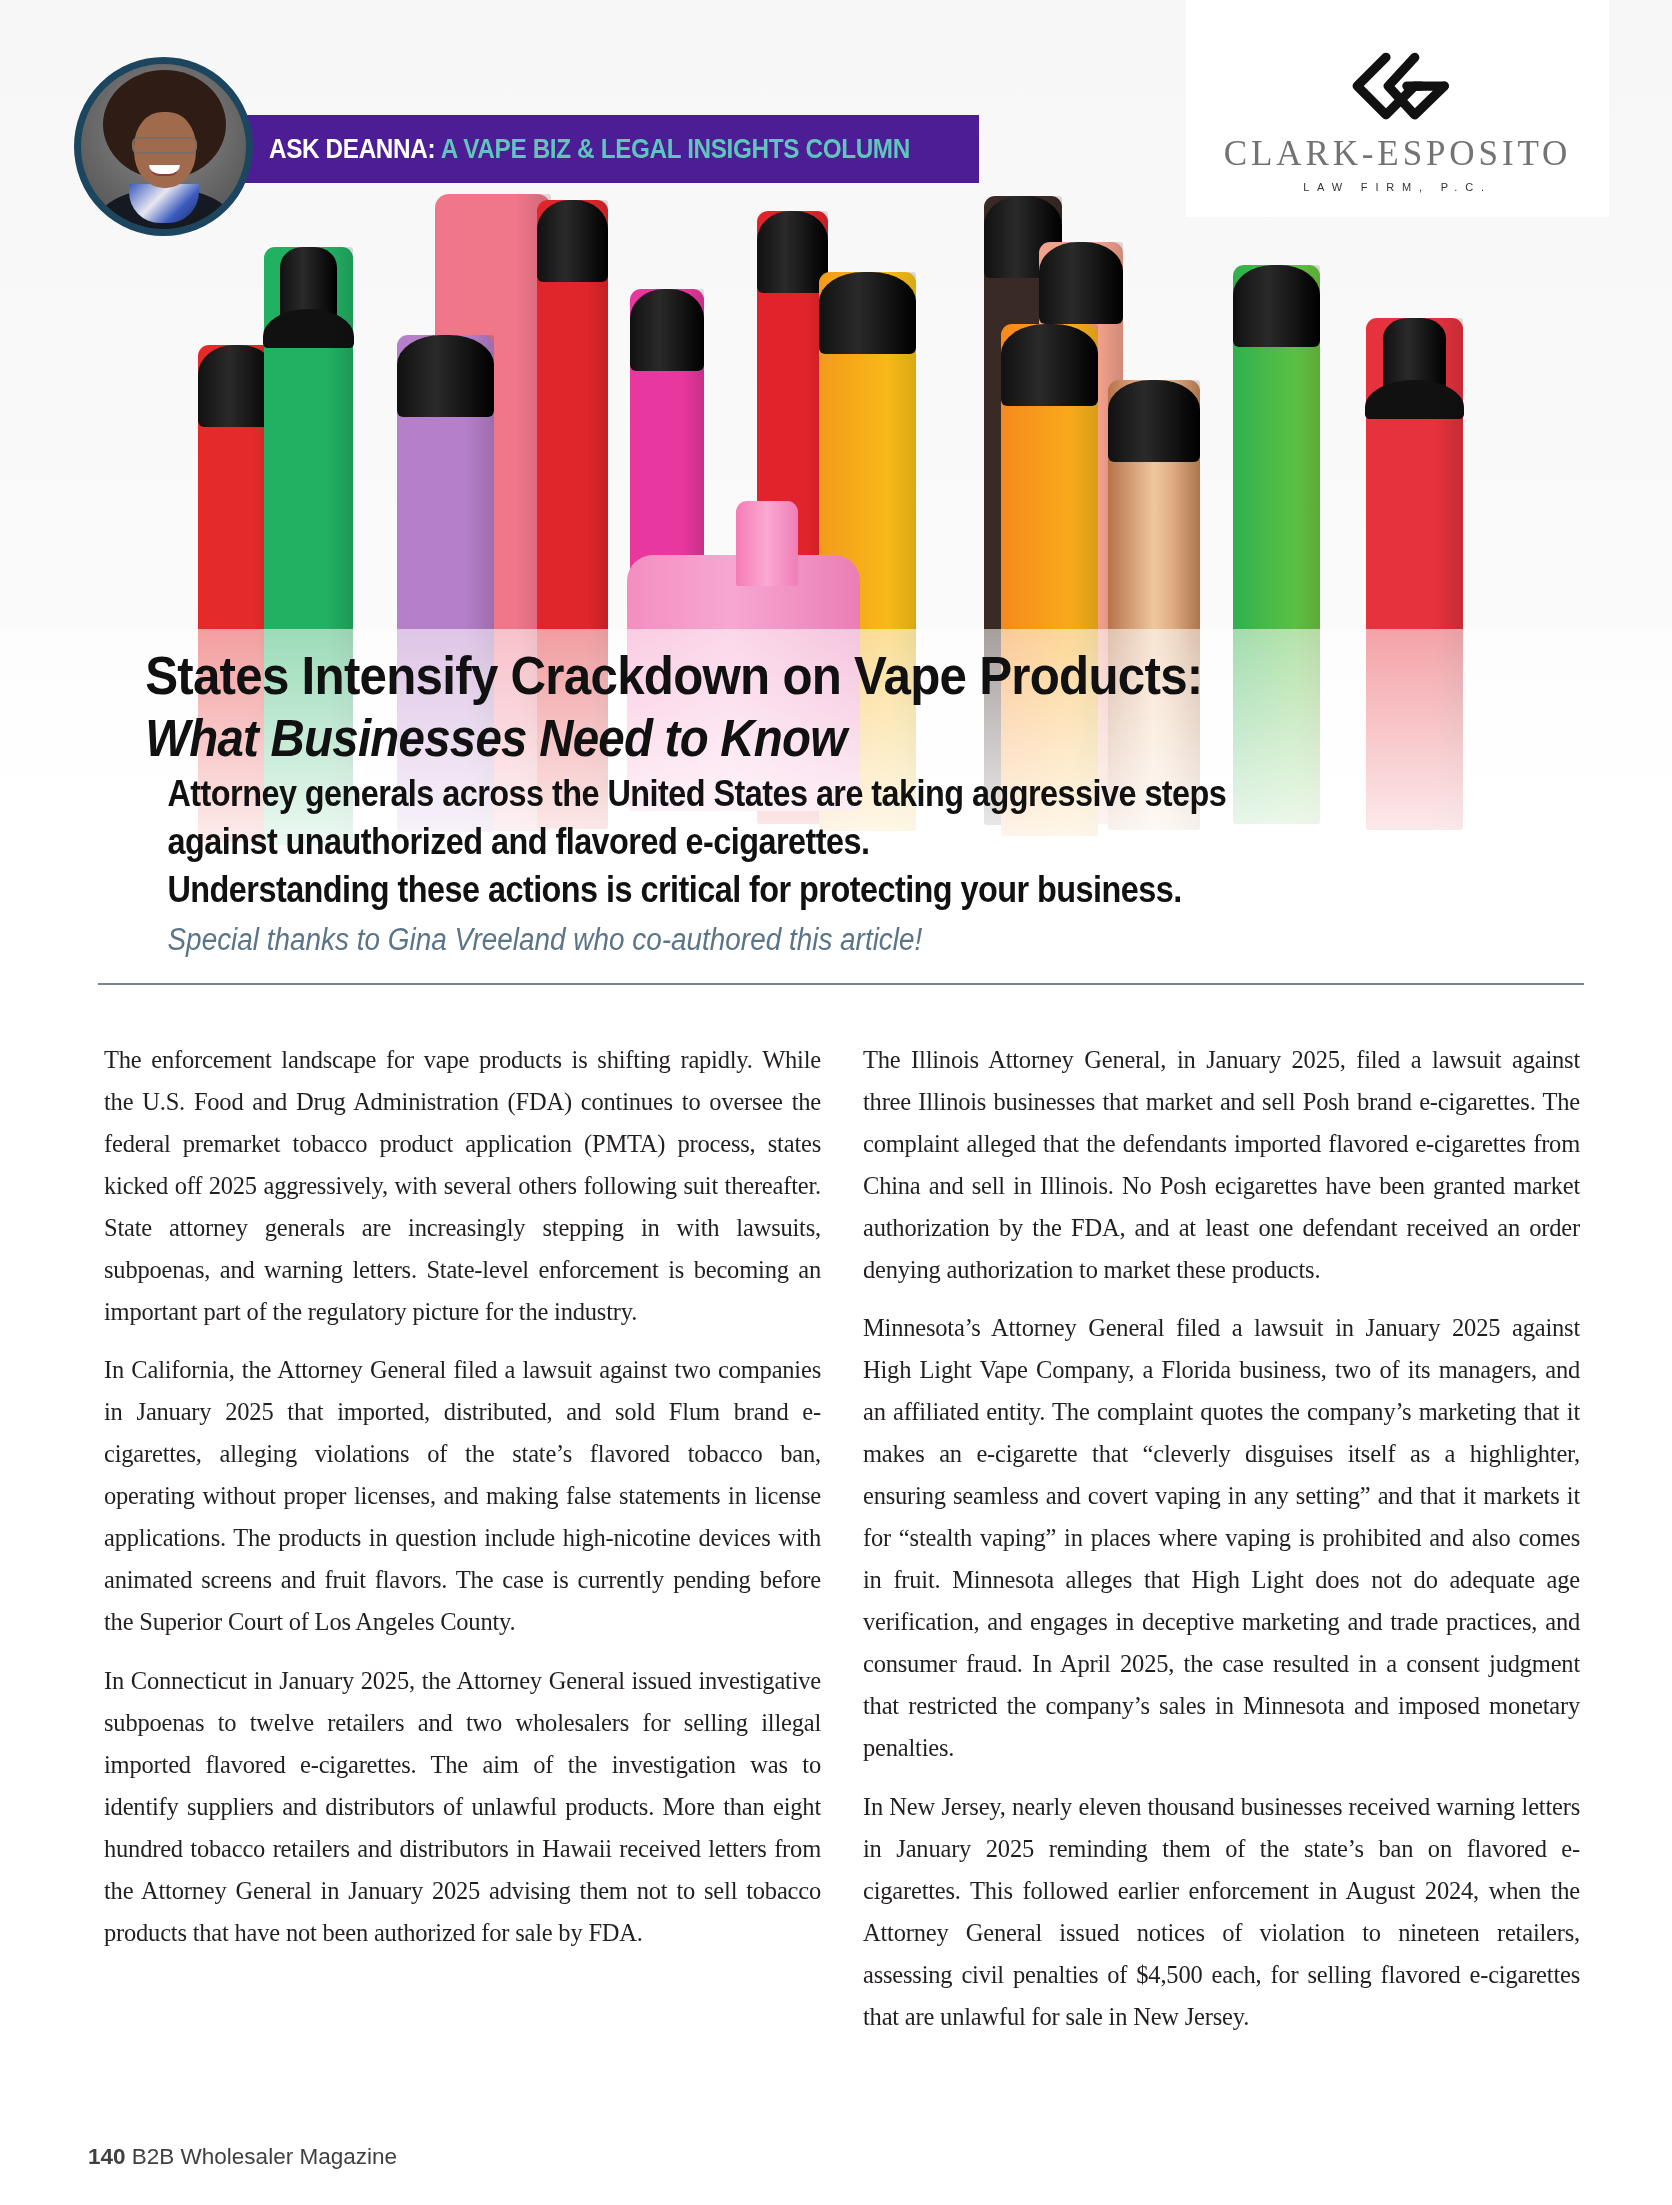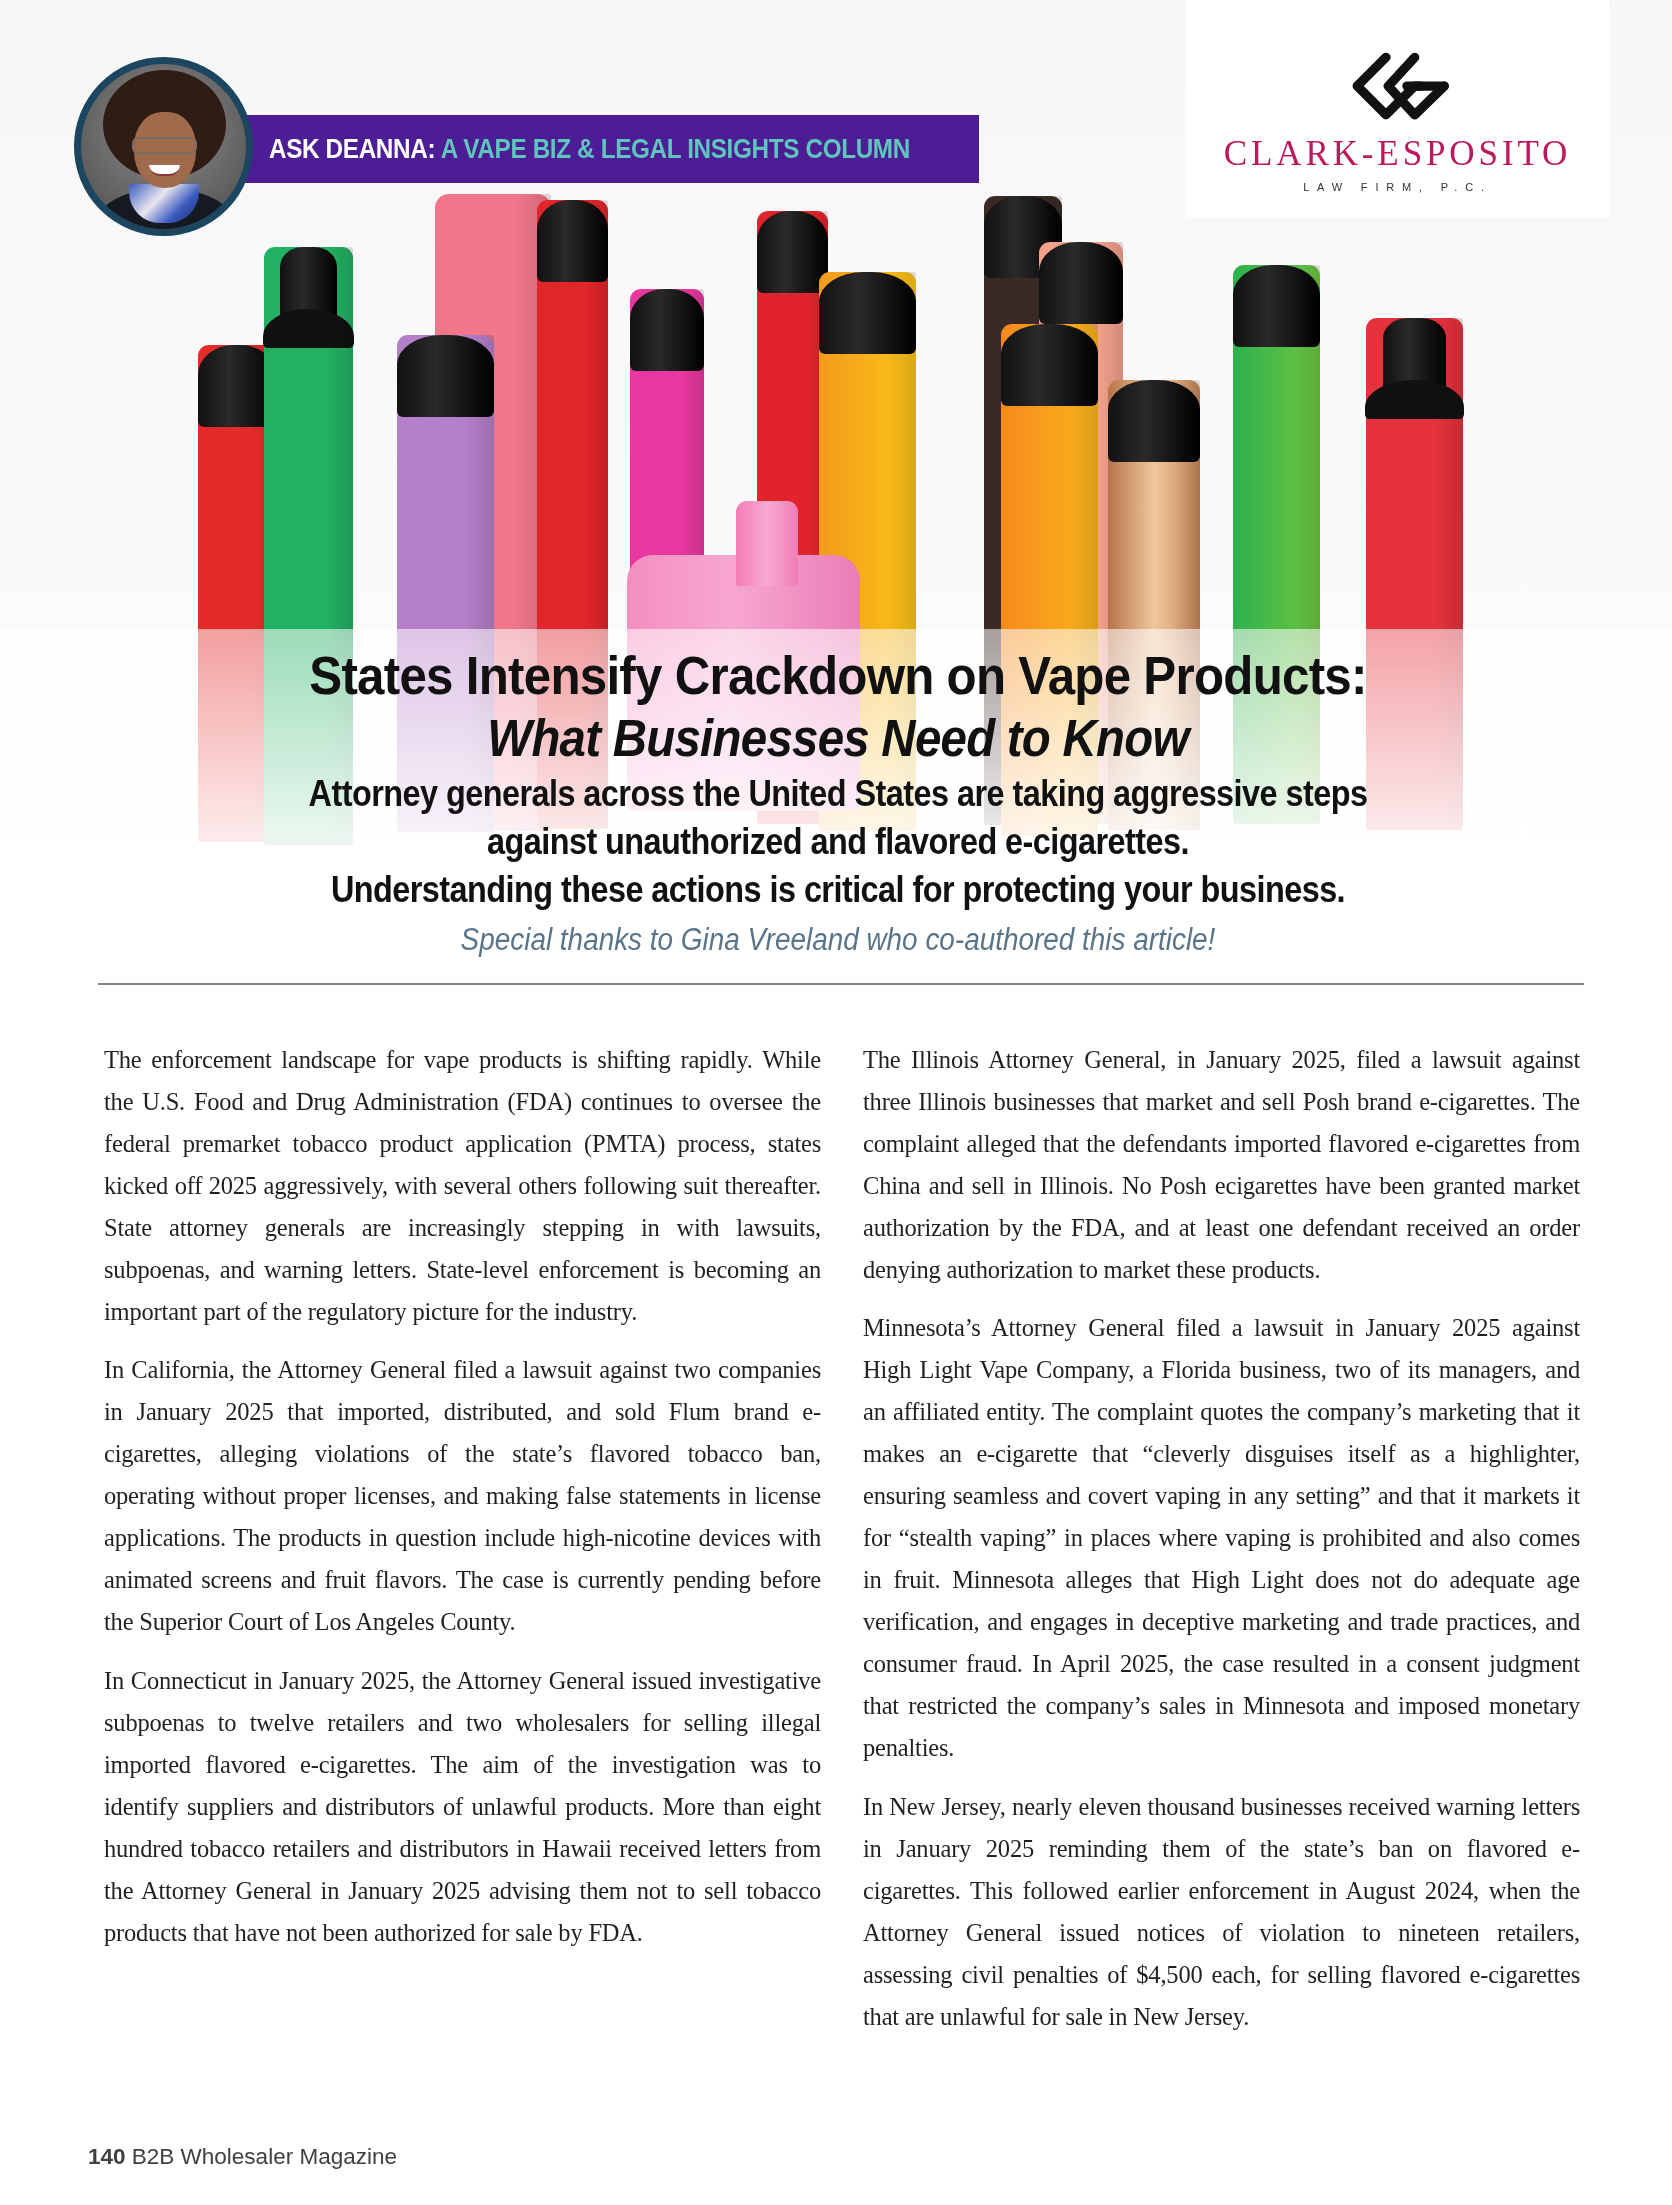--- a/index.html
+++ b/index.html
@@ -69,29 +69,29 @@
   .av-body { position: absolute; left: 15.5px; top: 124px; width: 136px; height: 70px; border-radius: 50% 50% 0 0; background: #151922; }
   .av-scarf { position: absolute; left: 48px; top: 120px; width: 70px; height: 39px; border-radius: 0 0 31px 31px; background: linear-gradient(135deg,#3a5bbf,#e8e6f0 40%,#3a5bbf 70%,#1b2a66); }
 
   
   .logo-box {
     position: absolute; left: 1186px; top: 0; width: 423px; height: 217px; background: #ffffff;
   }
   .logo-mark { position: absolute; left: 165px; top: 51px; width: 101px; height: 74px; }
   .logo-name {
     position: absolute; left: 0; right: 0; top: 134px; text-align: center;
-    font-family: "Liberation Serif", serif; font-size: 35px; letter-spacing: 3.9px; color: #be185d;
+    font-family: "Liberation Serif", serif; font-size: 35px; letter-spacing: 3.9px; color: #737373;
   }
   .logo-sub {
     position: absolute; left: 0; right: 0; top: 181px; text-align: center;
     font-family: "Liberation Sans", sans-serif; font-size: 11px; letter-spacing: 7.8px; color: #333;
   }
 
   
-  .headline-block { position: absolute; left: 93px; top: 644px; width: 1490px; text-align: center; }
+  .headline-block { position: absolute; left: 93px; top: 644px; width: 1490px; text-align: left; }
   .headline, .headline-italic, .deck-line, .credit {
     font-family: "Liberation Sans", sans-serif; display: block; white-space: nowrap;
   }
   .headline { font-size: 53px; font-weight: bold; color: #111; line-height: 64px; letter-spacing: -0.8px; transform: scaleX(0.93); }
   .headline-italic { font-size: 51px; font-weight: bold; font-style: italic; color: #111; line-height: 62px; letter-spacing: -0.8px; transform: scaleX(0.93); }
   .deck-line { font-size: 36px; font-weight: bold; color: #111; line-height: 48px; letter-spacing: -0.6px; transform: scaleX(0.9); }
   .credit { font-size: 31px; font-style: italic; color: #5a7488; line-height: 47px; margin-top: 1.6px; transform: scaleX(0.9); }
 
   .rule { position: absolute; left: 98px; top: 983px; width: 1486px; height: 1.6px; background: #7b868c; }
 

